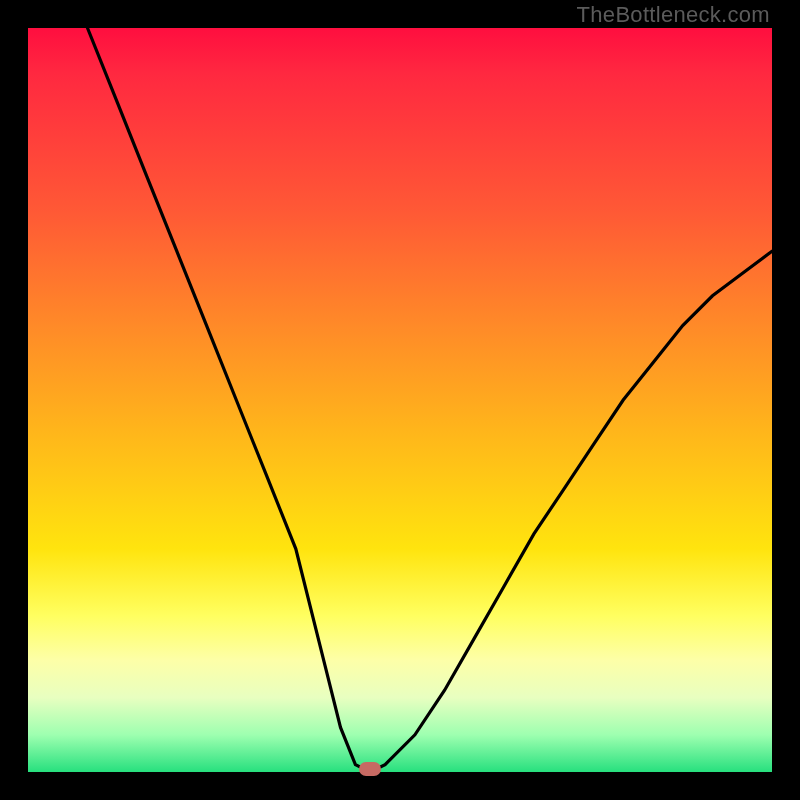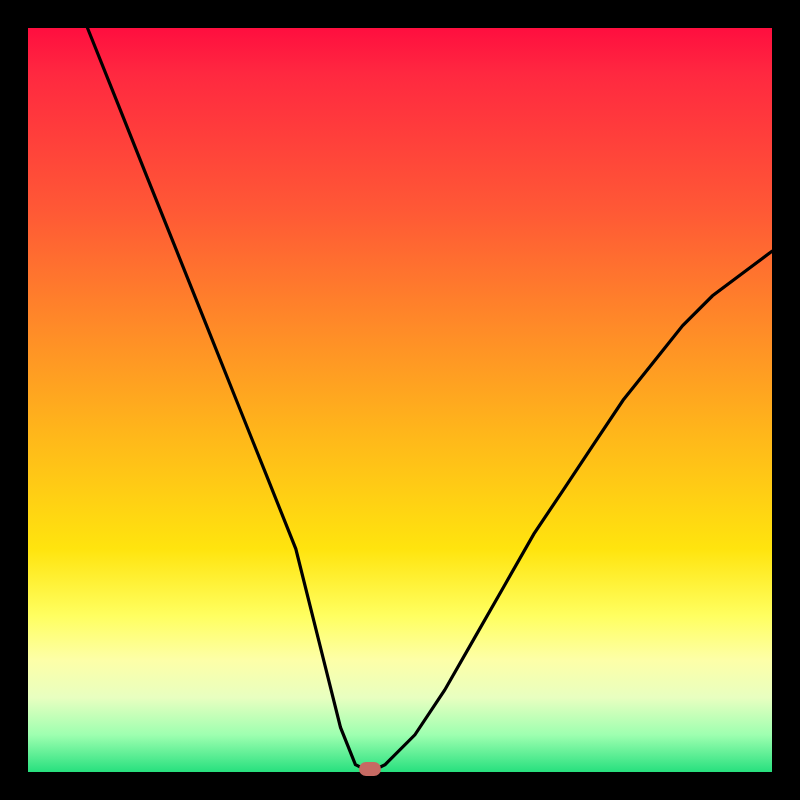--- a/index.html
+++ b/index.html
@@ -71,13 +71,14 @@
 <div class="frame">
   <div class="plot">
 
     <svg class="curve" viewBox="0 0 744 744" preserveAspectRatio="none">
       <path d="M59.5 0.0 L89.3 74.4 L119.0 148.8 L148.8 223.2 L178.6 297.6 L208.3 372.0 L238.1 446.4 L267.8 520.8 L297.6 639.8 L312.5 699.4 L327.4 736.6 L342.2 744.0 L357.1 736.6 L386.9 706.8 L416.6 662.2 L446.4 610.1 L476.2 558.0 L505.9 505.9 L535.7 461.3 L565.4 416.6 L595.2 372.0 L625.0 334.8 L654.7 297.6 L684.5 267.8 L714.2 245.5 L744.0 223.2" fill="none" stroke="#000" stroke-width="3.2" stroke-linecap="round"></path>
     </svg>
 
     <div class="marker" style="left: 331.24px; top: 734px;"></div>
   </div>
 
+  <div class="watermark">TheBottleneck.com</div>
 </div>
 
 </body></html>

